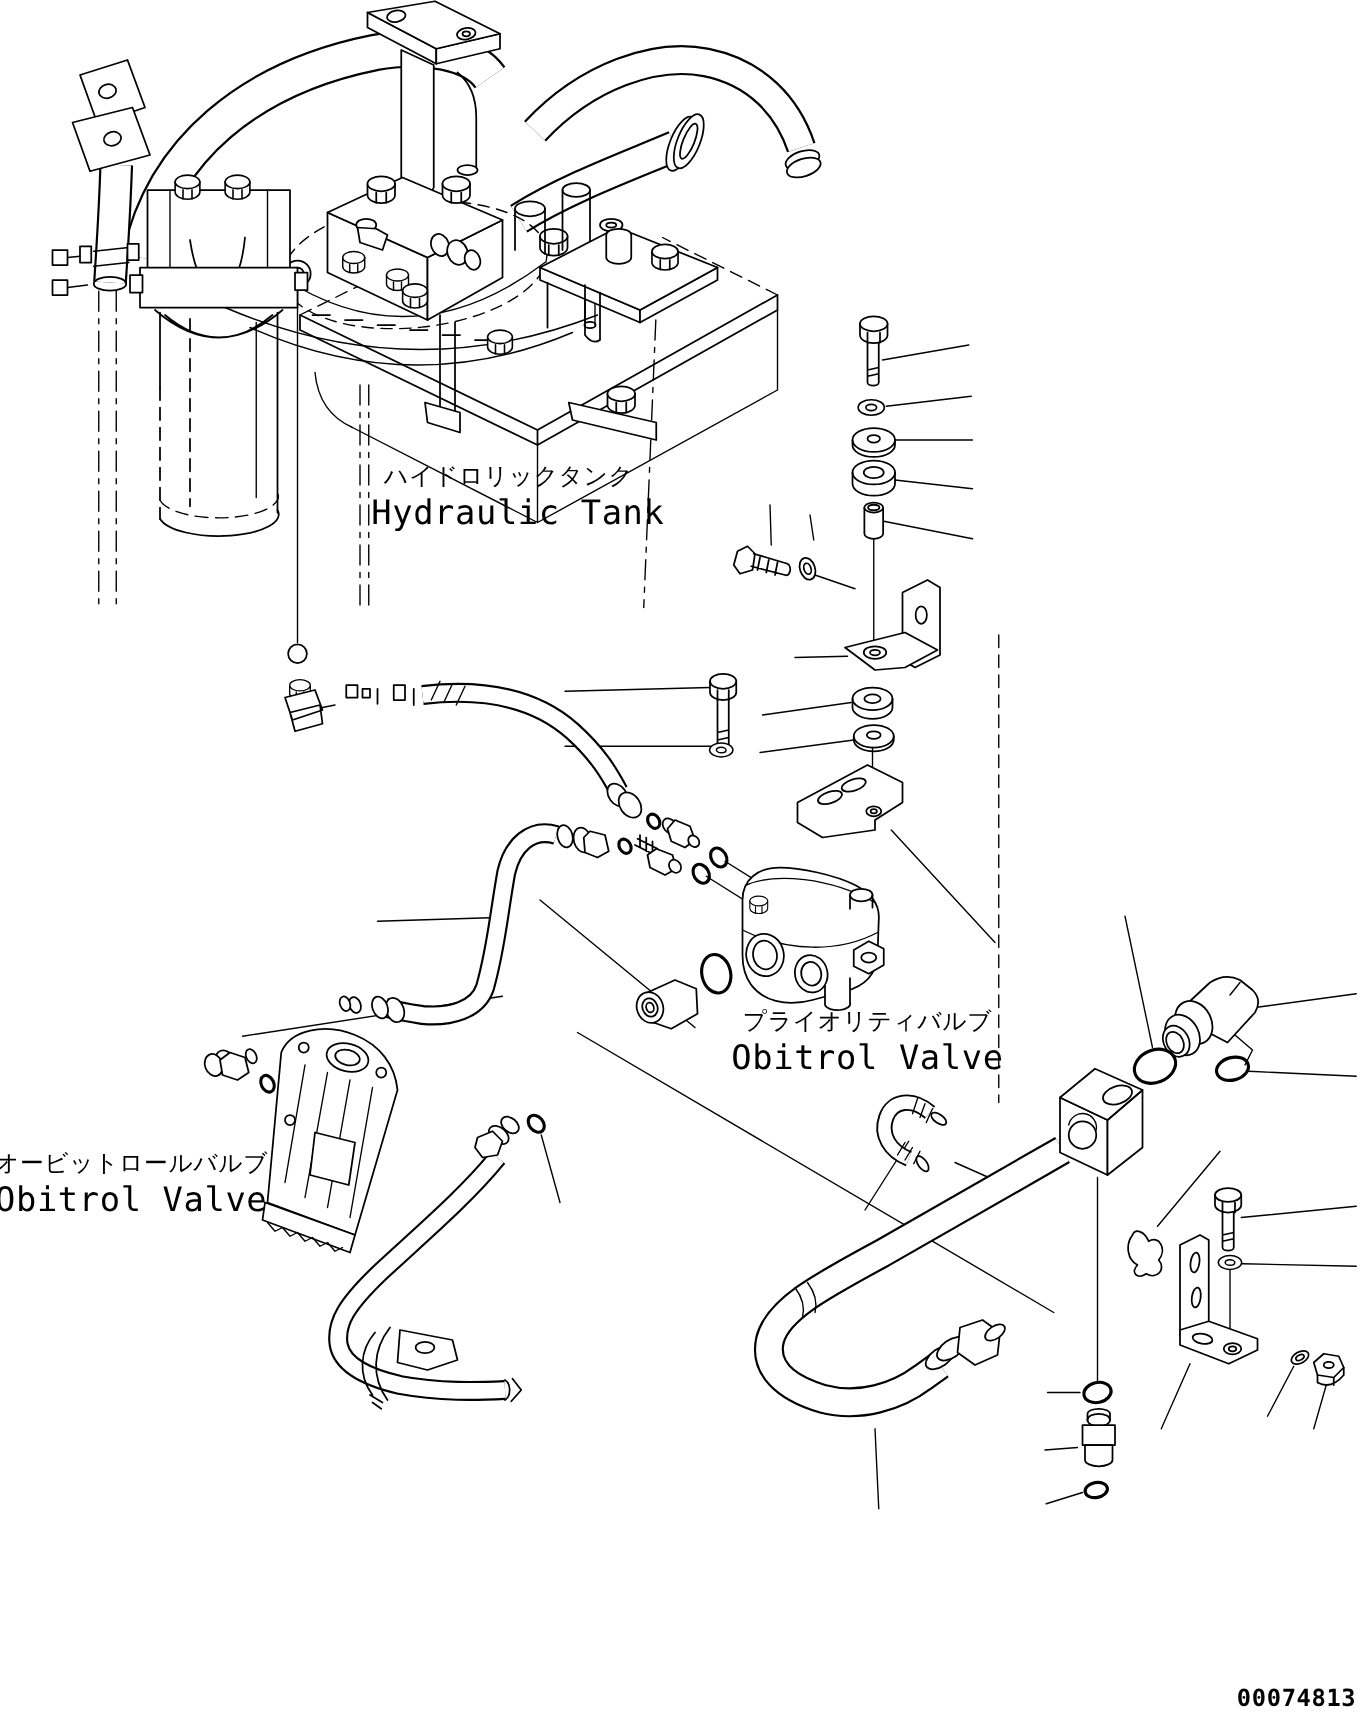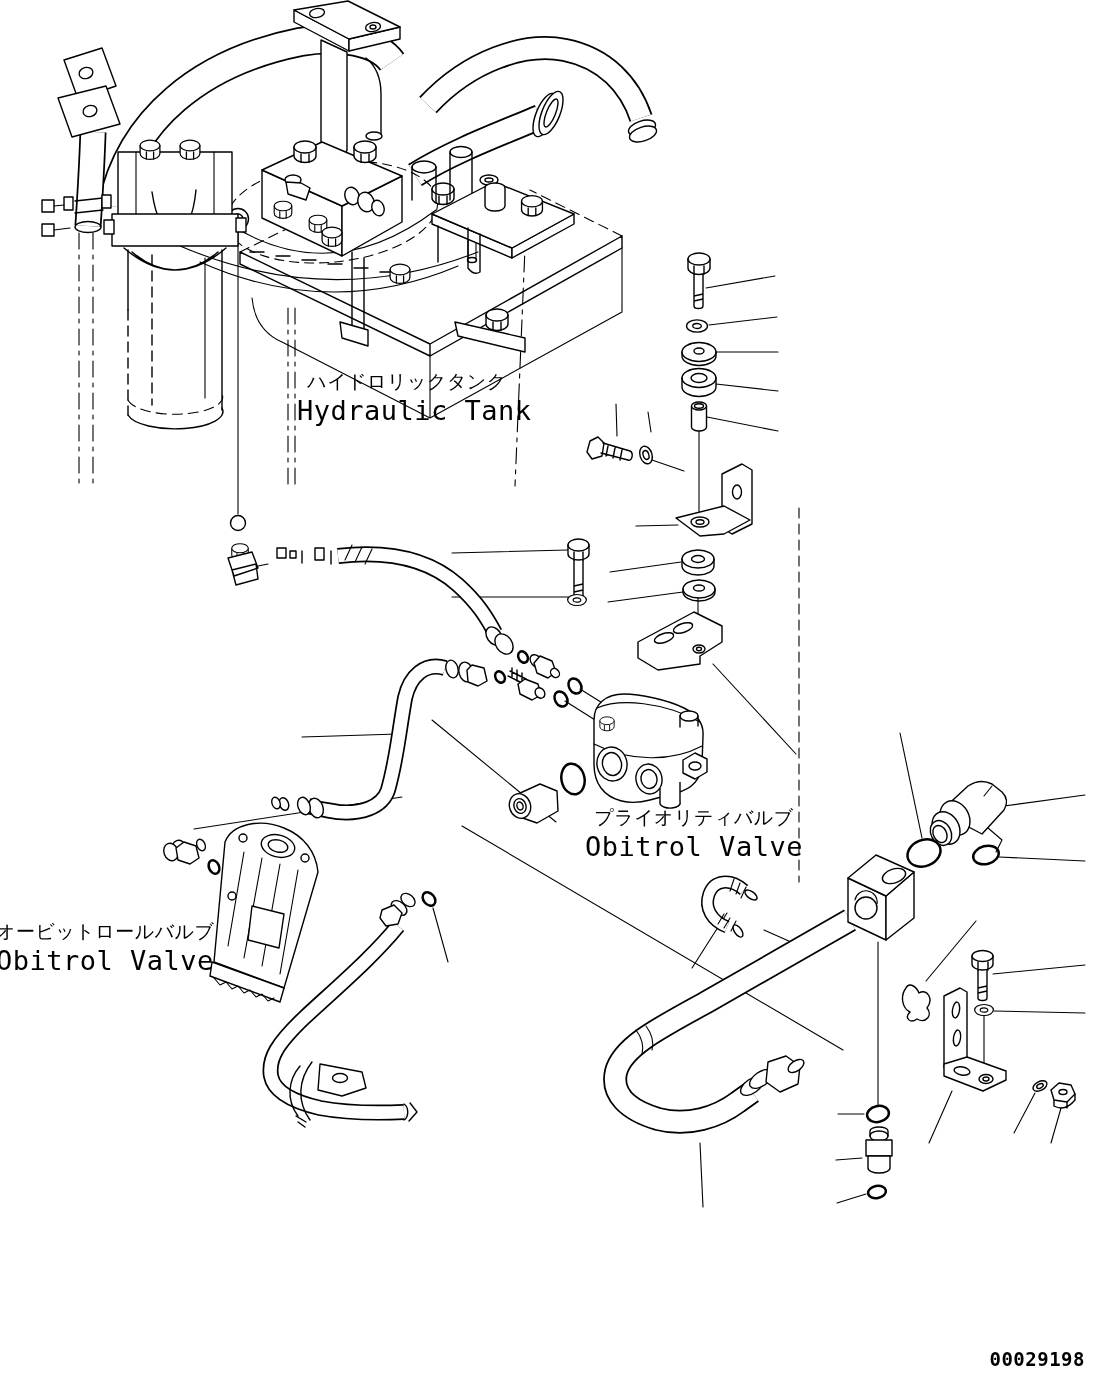--- a/index.html
+++ b/index.html
@@ -449,15 +449,15 @@
 <div class="lbl" style="left:584px; top:806px; width:220px;">
   <span class="ja">プライオリティバルブ</span>
   <span class="en">Obitrol Valve</span>
 </div>
 
 <div class="lbl" style="left:-4px; top:920px; width:216px;">
   <span class="ja">オービットロールバルブ</span>
   <span class="en">Obitrol Valve</span>
 </div>
 
-<div class="dwg">00029198</div>
+<div class="dwg">00074813</div>
 
 </div>
 
 </body></html>

